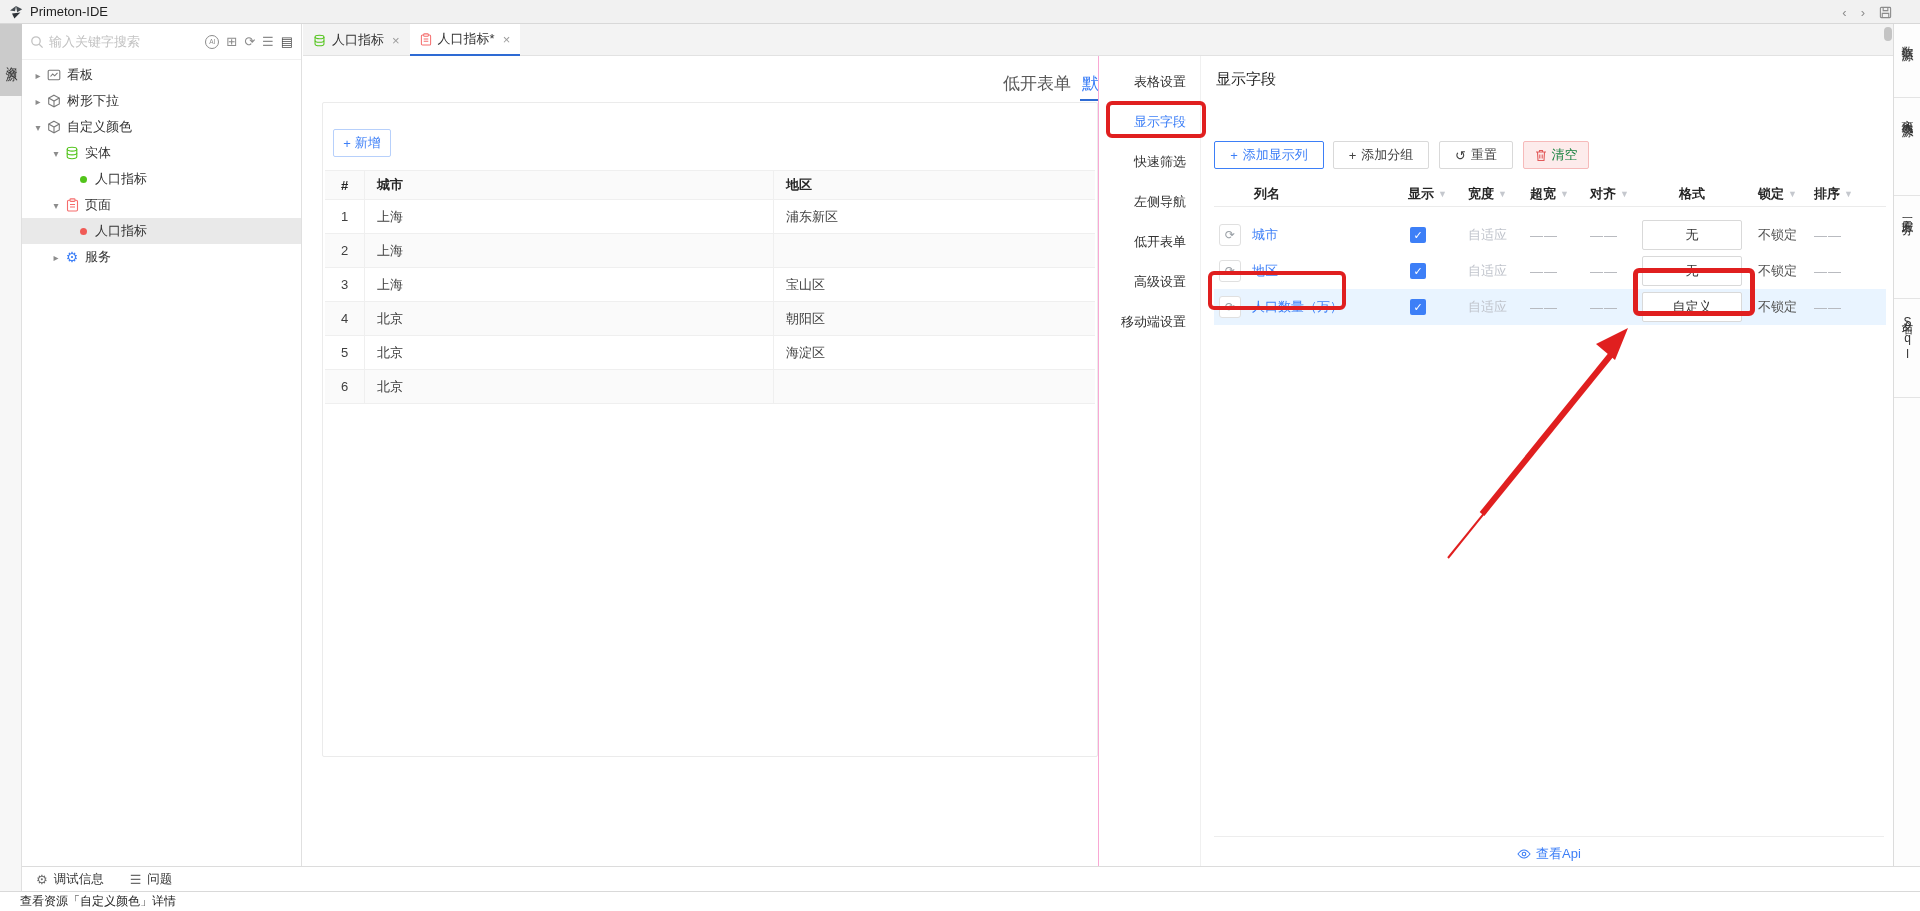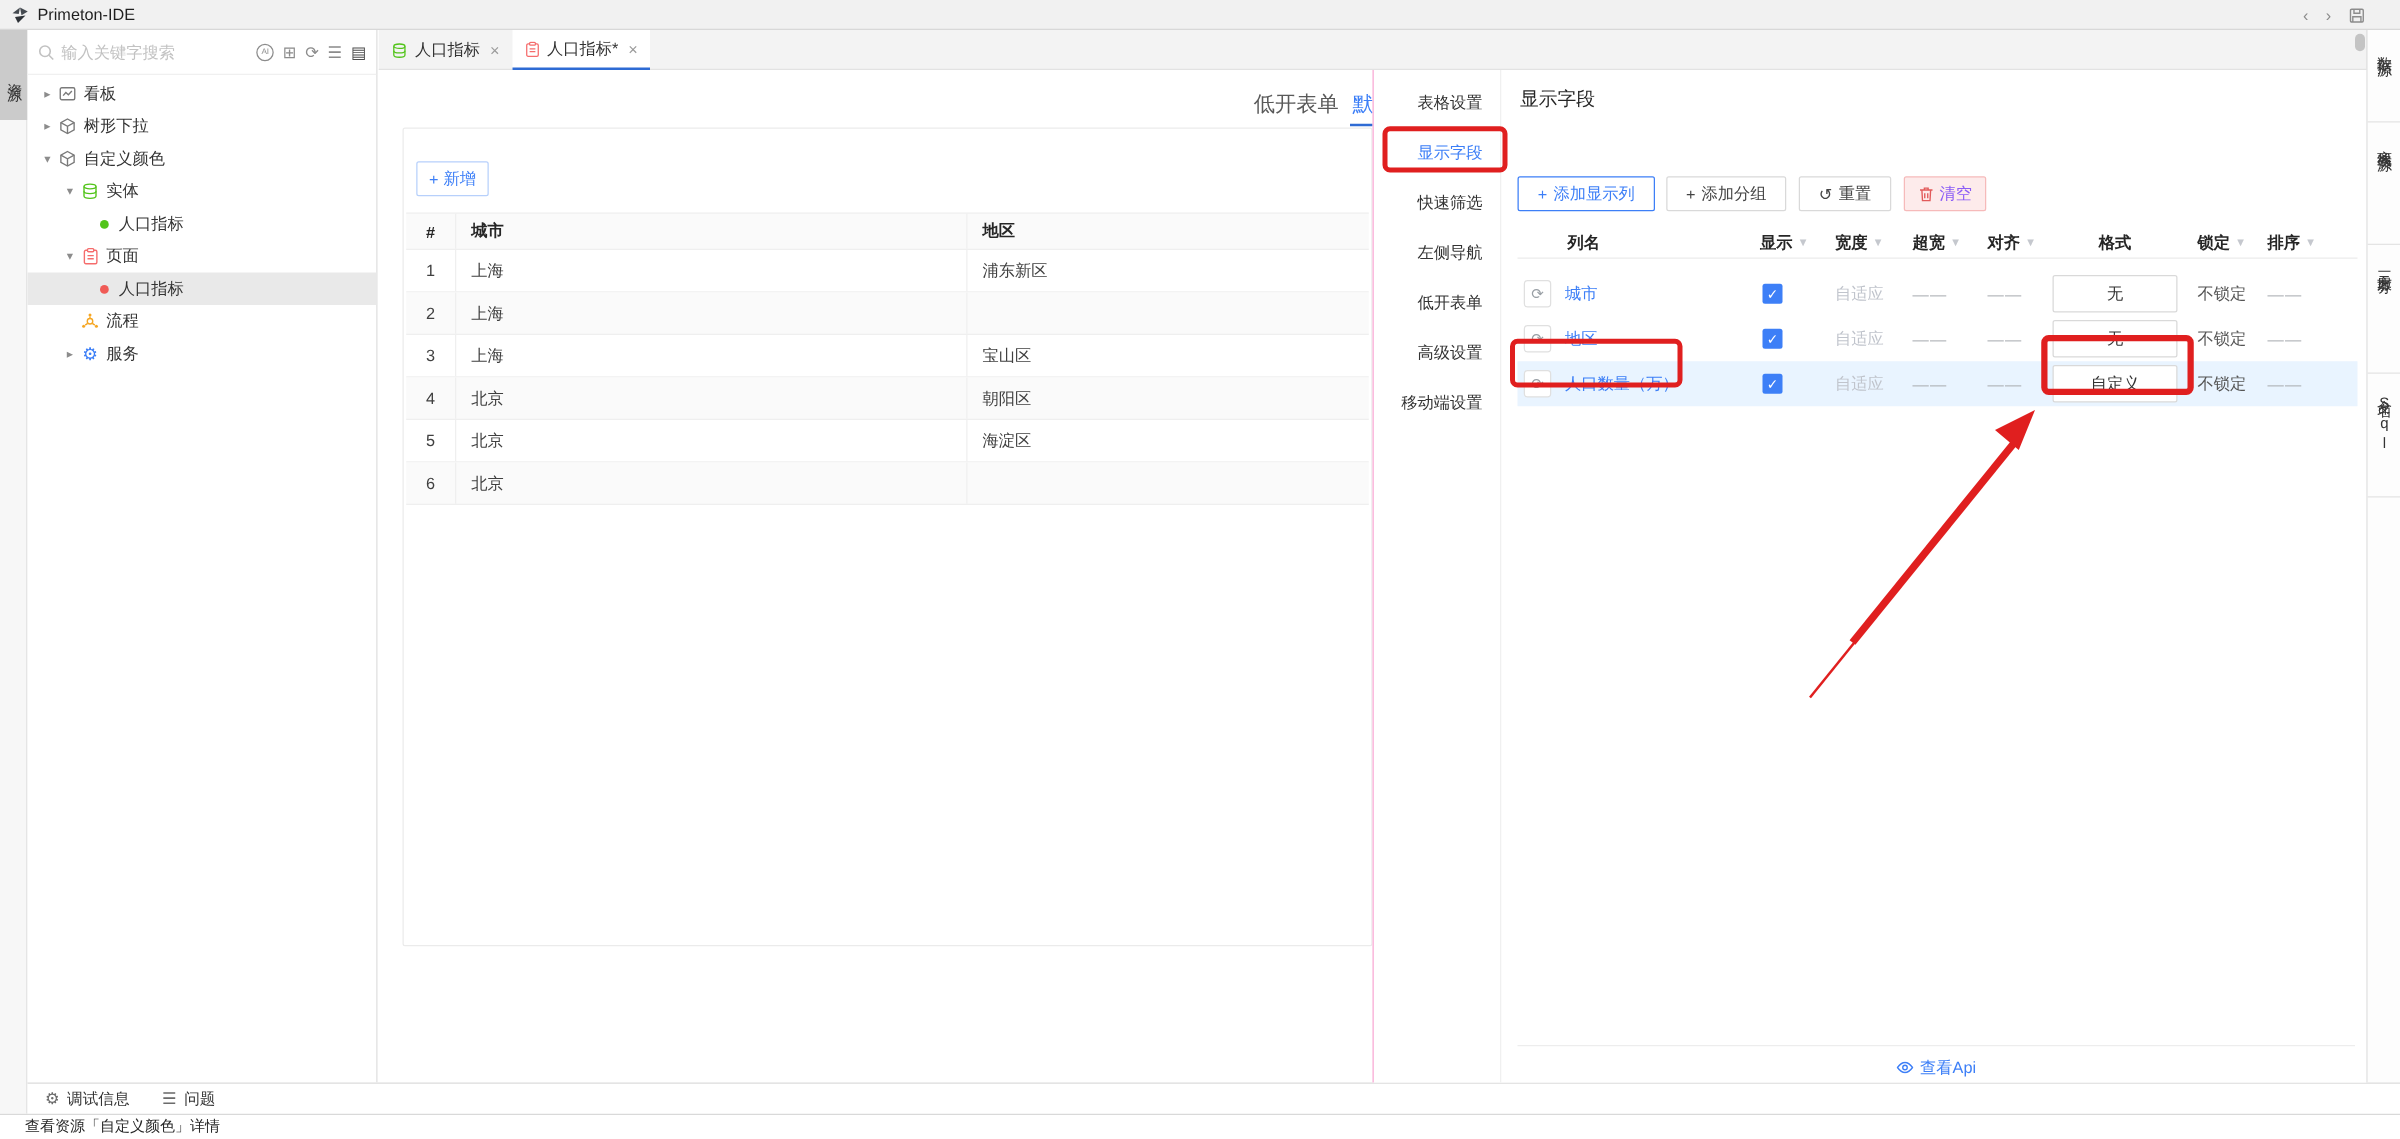--- a/index.html
+++ b/index.html
@@ -68,21 +68,21 @@
   .rmenu { position:absolute; left:0; top:0; width:102px; height:100%; border-right:1px solid #f0f0f0; padding-top:6px; }
   .rmenu-item { height:40px; line-height:40px; text-align:right; padding-right:14px; font-size:13px; color:#333; cursor:default; }
   .rmenu-item.active { color:#3d7ff7; }
   .rp-title { position:absolute; left:117px; top:14px; font-size:15px; color:#262626; }
 
   .rp-btn { position:absolute; height:28px; border:1px solid #d9d9d9; border-radius:2px; background:#fff; color:#444; font-size:13px; display:flex; align-items:center; justify-content:center; gap:5px; }
   .rp-btn .plus { font-size:13px; }
   .rp-btn.primary { border-color:#3d7ff7; color:#3d7ff7; left:115px; top:85px; width:110px; }
   .rp-btn.group { left:234px; top:85px; width:96px; }
   .rp-btn.reset { left:340px; top:85px; width:74px; }
-  .rp-btn.clear { left:424px; top:85px; width:66px; background:#fdebeb; border-color:#f6baba; color:#8b5cf6; }
+  .rp-btn.clear { left:424px; top:85px; width:66px; background:#fdebeb; border-color:#f6baba; color:#15803d; }
 
   .ftable { position:absolute; left:115px; top:125px; width:672px; }
   .frow { display:flex; align-items:center; }
   .frow.fhead { height:26px; border-bottom:1px solid #ebebeb; font-weight:bold; color:#262626; margin-bottom:10px; }
   .frow.fbody { height:36px; }
   .frow.fbody.hl { background:#e9f4ff; }
   .fc { padding-left:8px; display:flex; align-items:center; }
   .fc-icon { width:38px; padding-left:5px; }
   .fc-name { width:148px; padding-left:0; }
   .fhead .fc-name { padding-left:2px; }
@@ -227,33 +227,20 @@
               <path d="M4 6.5h5M4 9h5"></path>
             </svg>
           </span>
         <span>页面</span>
       </div>
       <div class="tree-item lvl2 selected">
         <span class="dot red"></span>
         <span>人口指标</span>
       </div>
       <div class="tree-item lvl1">
-        <span class="tw-arrow"></span>
-        <span class="tw-icon">
-            <svg width="14" height="14" viewBox="0 0 14 14" fill="none" stroke="#f5a623" stroke-width="1.1">
-              <circle cx="7" cy="7" r="2.2"></circle>
-              <circle cx="7" cy="1.9" r="1.2" fill="#f5a623" stroke="none"></circle>
-              <circle cx="1.9" cy="11" r="1.2" fill="#f5a623" stroke="none"></circle>
-              <circle cx="12.1" cy="11" r="1.2" fill="#f5a623" stroke="none"></circle>
-              <path d="M7 3.1v1.7M3.1 10.1 5.2 8.7M10.9 10.1 8.8 8.7"></path>
-            </svg>
-          </span>
-        <span>流程</span>
-      </div>
-      <div class="tree-item lvl1">
         <span class="tw-arrow">▸</span>
         <span class="tw-icon gear-blue">⚙</span>
         <span>服务</span>
       </div>
     </div>
   </div>
 
   <div class="tabbar">
     <div class="doc-tab">
       <span style="display:inline-flex;">

